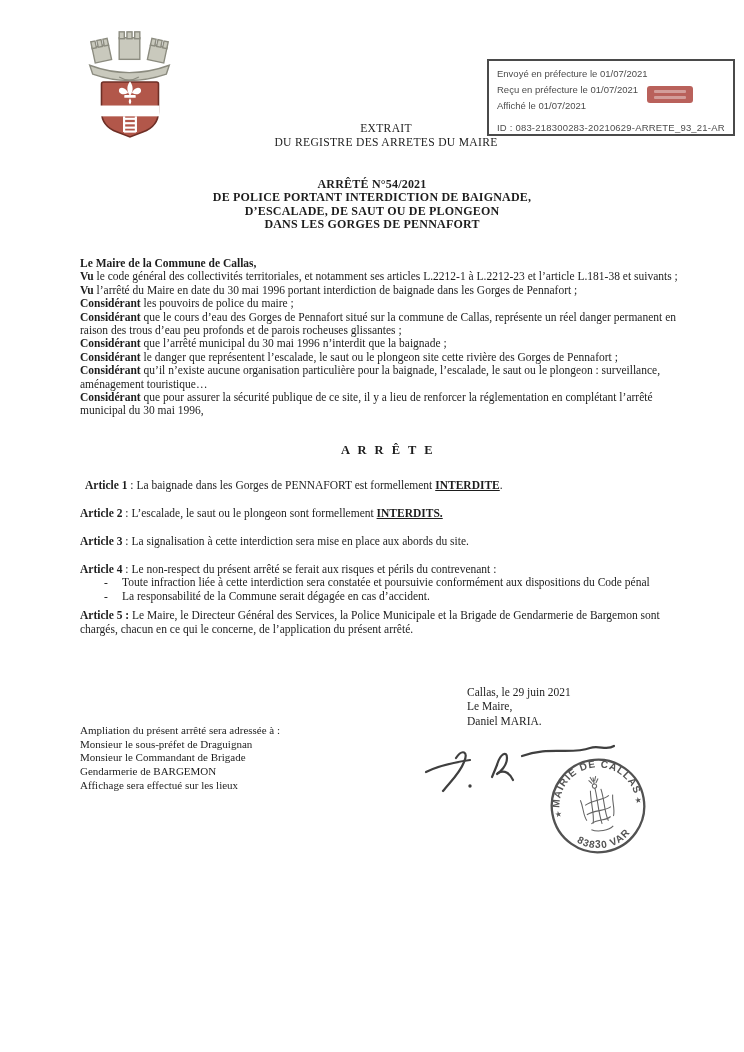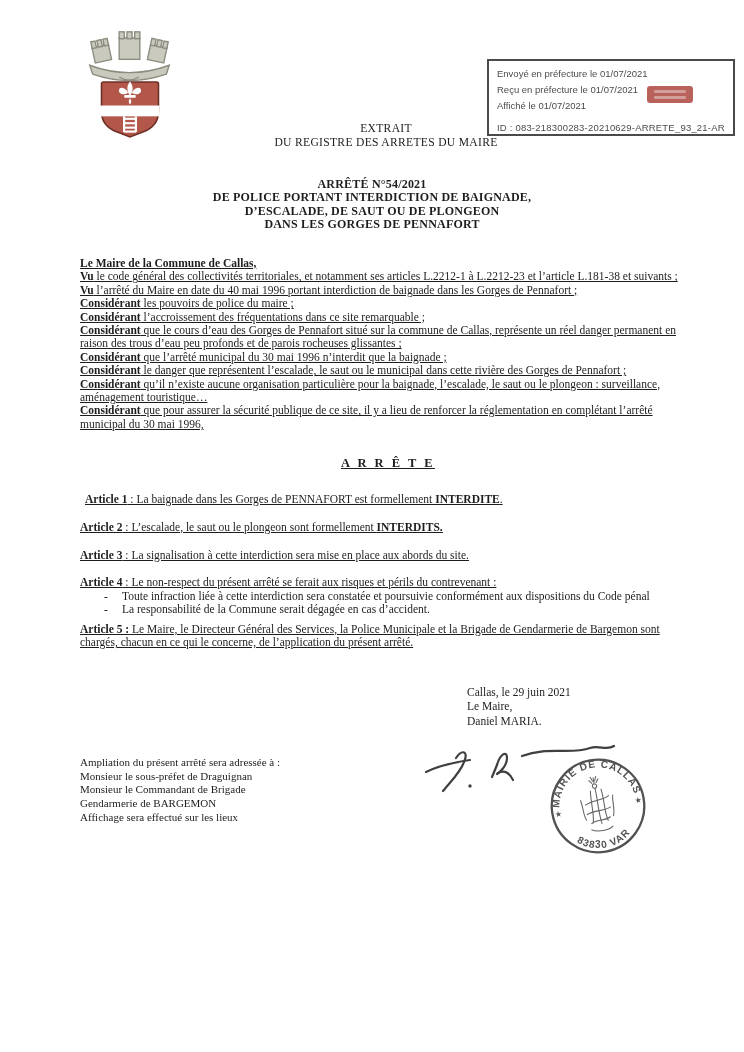--- a/index.html
+++ b/index.html
@@ -30,37 +30,37 @@
 
   
   .extrait { position:absolute; left:14px; top:122px; width:100%; text-align:center;
              font-size:11.6px; line-height:13.6px; letter-spacing:.3px; }
   .title   { position:absolute; left:0; top:178px; width:100%; text-align:center;
              font-weight:bold; font-size:12px; line-height:13.3px; letter-spacing:.2px; }
 
   
   .bodytext { position:absolute; left:80px; top:257px; width:616px;
               font-size:11.5px; line-height:13.4px; }
-  .bodytext p { margin:0;text-decoration:underline; }
+  .bodytext p { margin:0; }
   .opening { font-weight:bold; }
   .arrete-heading { text-align:center; font-weight:bold; font-size:12.5px;
                     letter-spacing:2.5px; margin:26px 0 22px 0 !important; }
   .article { margin-bottom:14.5px !important; }
   .article.a1 { padding-left:5px; }
   .article-block { margin-bottom:6px; }
   .article-block p { margin:0; }
   .emph { font-weight:bold; text-decoration:underline; }
   .bullet { display:flex; padding-left:24px; }
   .bullet .dash { width:18px; flex:none; }
 
   
   .date-block { position:absolute; left:467px; top:685px; font-size:11.5px; line-height:14.4px; }
 
   
-  .distribution { position:absolute; left:80px; top:756px; font-size:11px; line-height:13.7px; }
+  .distribution { position:absolute; left:80px; top:724px; font-size:11px; line-height:13.7px; }
 
   
   .signature-svg { position:absolute; left:412px; top:736px; z-index:3; }
   .seal-svg { position:absolute; left:545px; top:753px; z-index:2; transform:rotate(-10deg); opacity:.88; }
 </style>
 </head>
 <body>
 
 <div class="page">
 
@@ -126,26 +126,25 @@
     <div>ARRÊTÉ N°54/2021</div>
     <div>DE POLICE PORTANT INTERDICTION DE BAIGNADE,</div>
     <div>D’ESCALADE, DE SAUT OU DE PLONGEON</div>
     <div>DANS LES GORGES DE PENNAFORT</div>
   </div>
 
   <div class="bodytext">
     <p class="opening">Le Maire de la Commune de Callas,</p>
 
     <p class="clause"><b>Vu</b><span> le code général des collectivités  territoriales, et notamment ses articles L.2212-1 à L.2212-23 et l’article L.181-38 et suivants ;</span></p>
-    <p class="clause"><b>Vu</b><span> l’arrêté du Maire en date du 40 mai 1996 portant interdiction de baignade dans les Gorges de Pennafort ;</span></p>
+    <p class="clause"><b>Vu</b><span> l’arrêté du Maire en date du 30 mai 1996 portant interdiction de baignade dans les Gorges de Pennafort ;</span></p>
     <p class="clause"><b>Considérant</b><span> les pouvoirs de police du maire ;</span></p>
-    <p class="clause"><b>Considérant</b><span> l’accroissement des fréquentations dans ce site remarquable ;</span></p>
     <p class="clause"><b>Considérant</b><span> que le cours d’eau des Gorges de Pennafort situé sur la commune de Callas, représente un réel danger permanent en raison des trous d’eau peu profonds et de parois rocheuses glissantes ;</span></p>
     <p class="clause"><b>Considérant</b><span> que l’arrêté municipal du 30 mai 1996 n’interdit que la baignade ;</span></p>
-    <p class="clause"><b>Considérant</b><span> le danger que représentent l’escalade, le saut ou le municipal dans cette rivière des Gorges de Pennafort ;</span></p>
+    <p class="clause"><b>Considérant</b><span> le danger que représentent l’escalade, le saut ou le plongeon site cette rivière des Gorges de Pennafort ;</span></p>
     <p class="clause"><b>Considérant</b><span> qu’il n’existe aucune organisation particulière pour la baignade, l’escalade, le saut ou le plongeon : surveillance, aménagement touristique…</span></p>
     <p class="clause"><b>Considérant</b><span> que pour assurer la sécurité publique de ce site, il y a lieu de  renforcer la réglementation en complétant l’arrêté municipal du 30 mai 1996,</span></p>
 
     <p class="arrete-heading">A R R Ê T E</p>
 
     <p class="article a1"><b>Article 1</b><span> : La baignade dans les Gorges de PENNAFORT est formellement </span><span class="emph">INTERDITE</span><span>.</span></p>
 
     <p class="article"><b>Article 2</b><span> : L’escalade, le saut ou le plongeon sont formellement </span><span class="emph">INTERDITS.</span></p>
 
     <p class="article"><b>Article 3</b><span> : La signalisation à cette interdiction sera mise en place  aux abords du site.</span></p>

